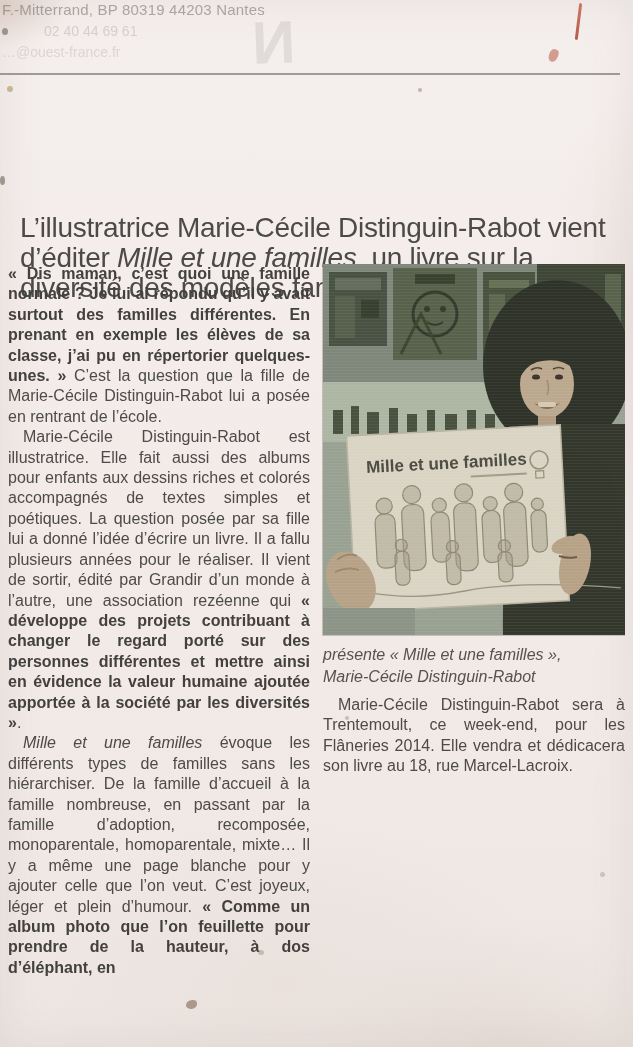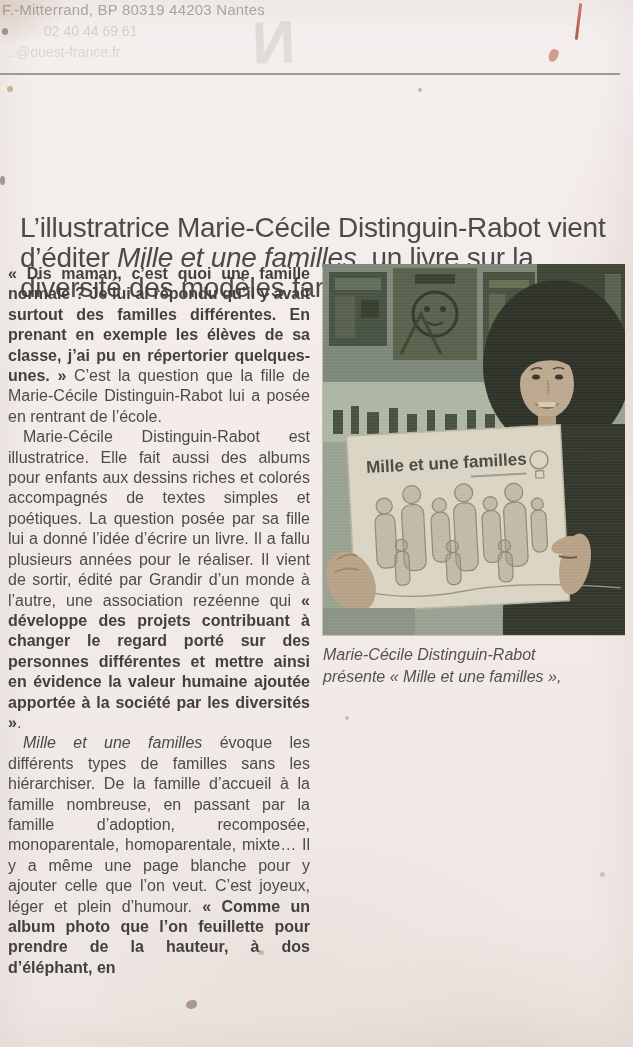--- a/index.html
+++ b/index.html
@@ -180,25 +180,26 @@
             <path d="M14 296 q 10 -8 20 -4 M12 308 q 12 -6 24 -2" stroke="#9a8569" stroke-width="1.6" fill="none"></path>
             <ellipse cx="252" cy="300" rx="15" ry="31" fill="#b7a287" transform="rotate(12 252 300)"></ellipse>
             <ellipse cx="243" cy="281" rx="15" ry="8" fill="#b7a287" transform="rotate(-18 243 281)"></ellipse>
             <path d="M236 292 q 10 3 18 1" stroke="#6e5a44" stroke-width="2" fill="none"></path>
           </g>
           <rect x="0" y="344" width="92" height="27" fill="#8b9486"></rect>
         </svg>
       </div>
 
       <div class="caption">
+          <div>présente « Mille et une familles »,</div>
           <div>Marie-Cécile Distinguin-Rabot</div>
-          <div>présente « Mille et une familles »,</div>
         </div>
 
       <div>
+          <p class="para indent"><span class="seg normal">Marie-Cécile Distinguin-Rabot sera à Trentemoult, ce week-end, pour les Flâneries 2014. Elle vendra et dédicacera son livre au 18, rue Marcel-Lacroix.</span></p>
         </div>
     </div>
   </div>
 
   <div class="speck sp1"></div>
   <div class="speck sp2"></div>
   <div class="speck sp3"></div>
   <div class="speck sp4"></div>
   <div class="speck sp5"></div>
   <div class="speck sp6"></div>

